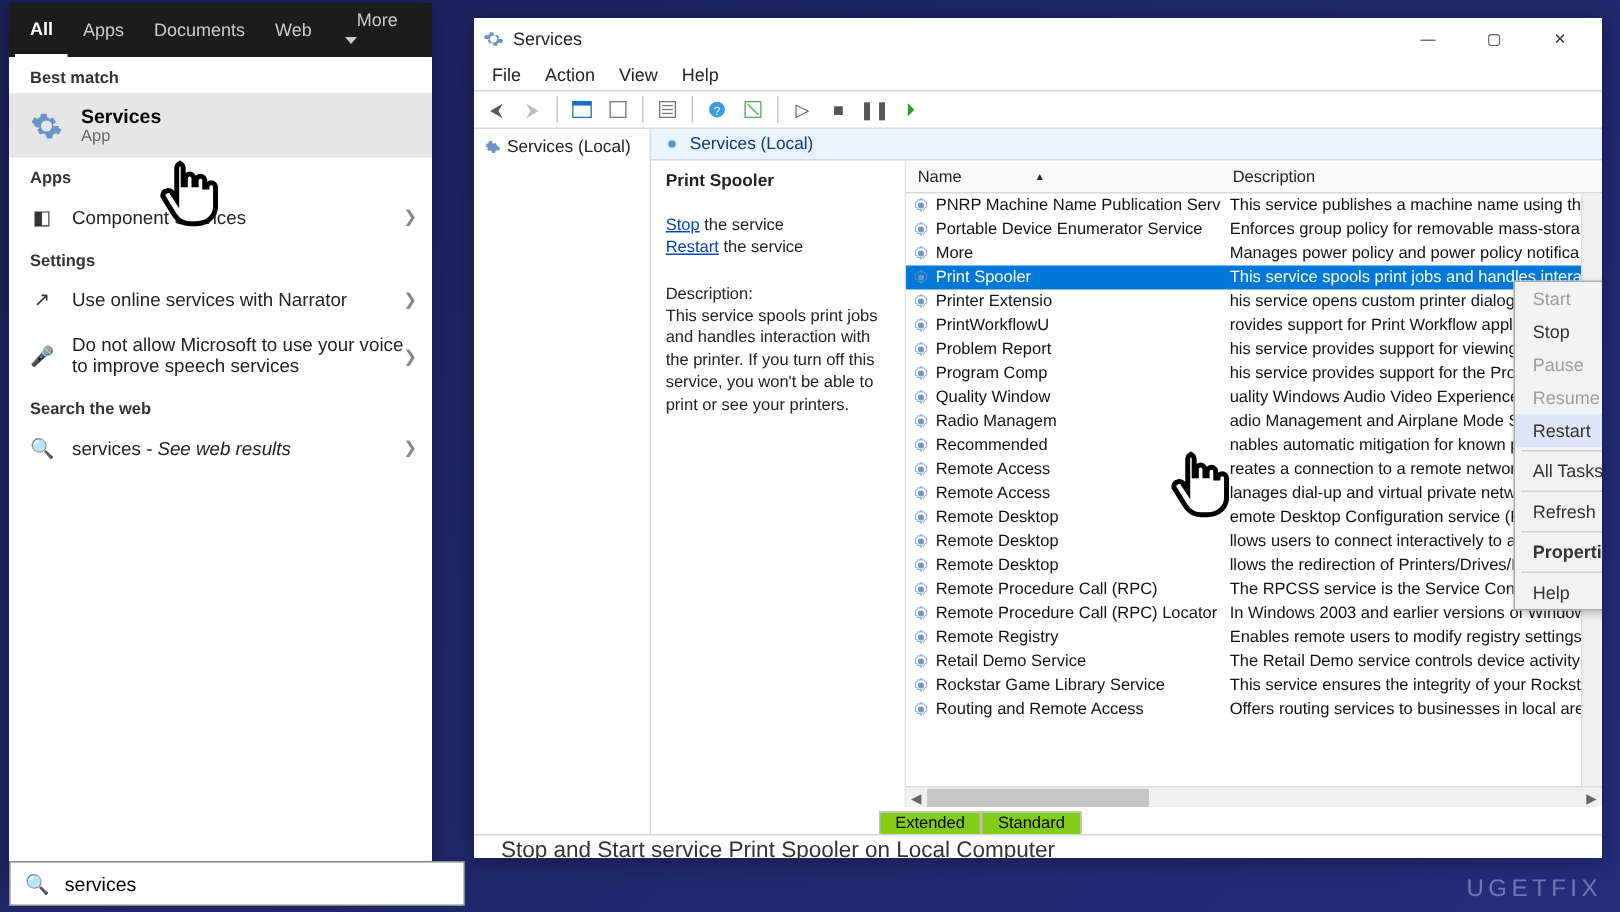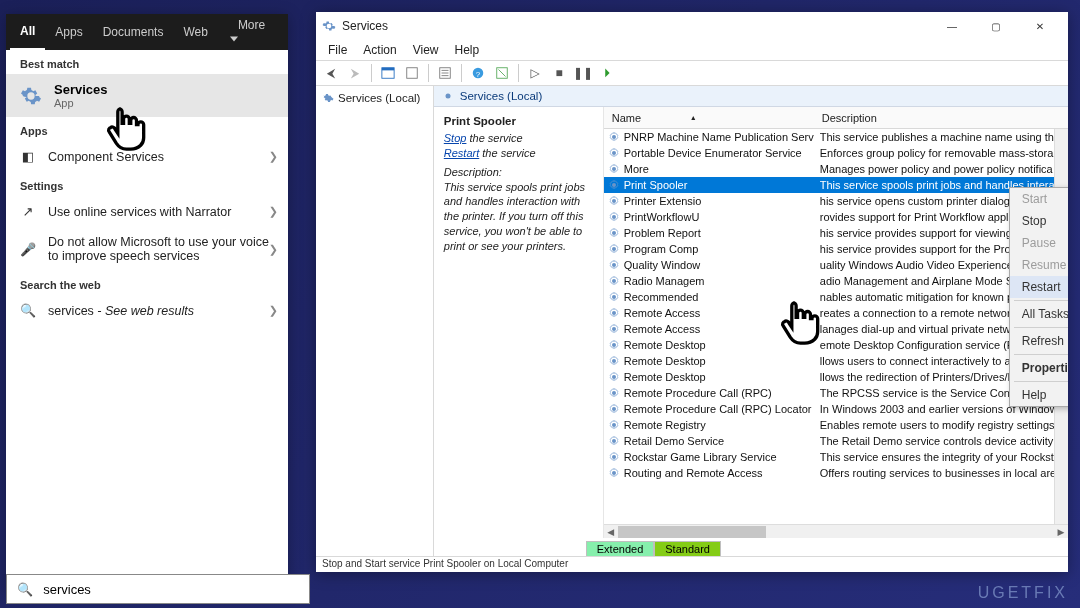--- a/index.html
+++ b/index.html
@@ -1,19 +1,19 @@
 <!DOCTYPE html>
 <html><head>
 <meta charset="utf-8">
 <style>
   * { box-sizing: border-box; margin: 0; padding: 0; }
   body { width: 1080px; height: 608px; background: linear-gradient(135deg,#1b2059,#262d7a); font-family: "Segoe UI", Tahoma, sans-serif; position: relative; overflow: hidden; }
 
   
-  .start-panel { position: absolute; left: 6px; top: 14px; width: 282px; height: 578px; background: #fff; box-shadow: 0 2px 14px rgba(0,0,0,0.3); }
+  .start-panel { position: absolute; left: 6px; top: 2px; width: 282px; height: 578px; background: #fff; box-shadow: 0 2px 14px rgba(0,0,0,0.3); }
   .start-tabs { height: 36px; background: #1c1c1c; color: #fff; display: flex; align-items: center; padding: 0 4px; font-size: 12px; }
   .start-tabs span { padding: 0 10px; color: #ccc; cursor: pointer; }
   .start-tabs span.sel { color:#fff; border-bottom: 2px solid #fff; height:36px; display:flex;align-items:center; font-weight:600;}
   .start-tabs .more svg { width:8px; height:8px; fill:#ccc; margin-left:2px; }
 
   .sec-head { font-size: 11px; font-weight: 600; padding: 8px 30px 4px 14px; color:#333; }
   .best-match { display:flex; align-items:center; padding:8px 14px; background:#e6e6e6; }
   .gear-icon { width:22px; height:22px; margin-right:12px; }
   .bm-title { font-weight:600; font-size:13px; }
   .bm-sub { font-size:11px; color:#666; }
@@ -49,21 +49,21 @@
   .tree-pane { width:130px; border-right:1px solid #d9d9d9; padding:4px; font-size:11.5px; color:#222; }
   .tree-pane .node { display:flex; align-items:center; gap:4px; padding:2px; }
 
   .right-pane { flex:1; display:flex; flex-direction:column; position:relative; }
   .pane-title { background:#eaf2fb; padding:4px 8px; font-size:11.5px; color:#0a3a7a; display:flex;align-items:center; gap:6px; border-bottom:1px solid #d0d8e4;}
 
   .cols { flex:1; display:flex; overflow:hidden; position:relative;}
   .info-col { width:170px; padding:8px 8px 8px 10px; font-size:11px; color:#222; border-right:1px solid #e6e6e6;}
   .info-col b { font-size:11.5px; }
   .info-col a { color:#0645ad; text-decoration:underline; cursor:pointer; display:inline; }
-  .info-col p { margin-top:4px; line-height:1.35;font-style:italic; }
+  .info-col p { margin-top:16px; line-height:1.35; }
 
   .list-col { flex:1; display:flex; flex-direction:column; position:relative; overflow:hidden;}
   .list-head { display:flex; align-items:center; font-size:11px; border-bottom:1px solid #d9d9d9; height:22px; background:#fafafa; }
   .list-head div { padding:0 8px; font-weight:400; color:#222; }
   .list-head .name { width:210px; display:flex; align-items:center; gap:50px;}
   .list-head .name .sort { font-size:8px;}
   .list-head .desc { flex:1; }
 
   .rows { flex:1; overflow:hidden; position:relative; }
   .svc-row { display:flex; align-items:center; height:16px; font-size:11px; color:#111; }
@@ -74,23 +74,23 @@
 
   .hscroll { height:14px; background:#f0f0f0; border-top:1px solid #ddd; position:relative; display:flex; align-items:center;}
   .hscroll .arrow { width:14px; text-align:center; font-size:9px; color:#666;}
   .hscroll .track { flex:1; height:12px; position:relative;}
   .hscroll .thumb { position:absolute; left:0; top:0; width:34%; height:100%; background:#c6c6c6;}
   .vscroll { position:absolute; right:0; top:22px; bottom:14px; width:14px; background:#f0f0f0; border-left:1px solid #ddd;}
   .vscroll .thumb { position:absolute; left:1px; right:1px; top:50%; height:70px; background:#c6c6c6;}
 
   .tabs { height:18px; display:flex; align-items:flex-end; padding-left:152px; font-size:11px; gap:0;}
   .tabs span { padding:1px 10px; border:1px solid #bfbfbf; background:#84cc16; border-bottom:none; position:relative; }
-  .tabs span.act { background:#86efac; }
-
-  .status { height:16px; font-size:10px; color:#333; padding:1px 6px; border-top:1px solid #d9d9d9; }
+  .tabs span.act { background:#84cc16; }
+
+  .status { height:16px; font-size:15px; color:#333; padding:1px 18px; border-top:1px solid #d9d9d9; }
 
   
   .ctx { position:absolute; left:405px; top:80px; width:112px; background:#f2f2f2; border:1px solid #aaa; box-shadow:2px 2px 6px rgba(0,0,0,0.25); font-size:12px; z-index:5;}
   .ctx div { padding:4px 12px; color:#333; position:relative; }
   .ctx div.dis { color:#9c9c9c; }
   .ctx div.hov { background:#dde6f5; font-weight:400;}
   .ctx .sep { height:1px; background:#cfcfcf; margin:2px 4px; padding:0;}
   .ctx .sub::after { content:"▸"; position:absolute; right:6px; font-size:9px; }
 
   

